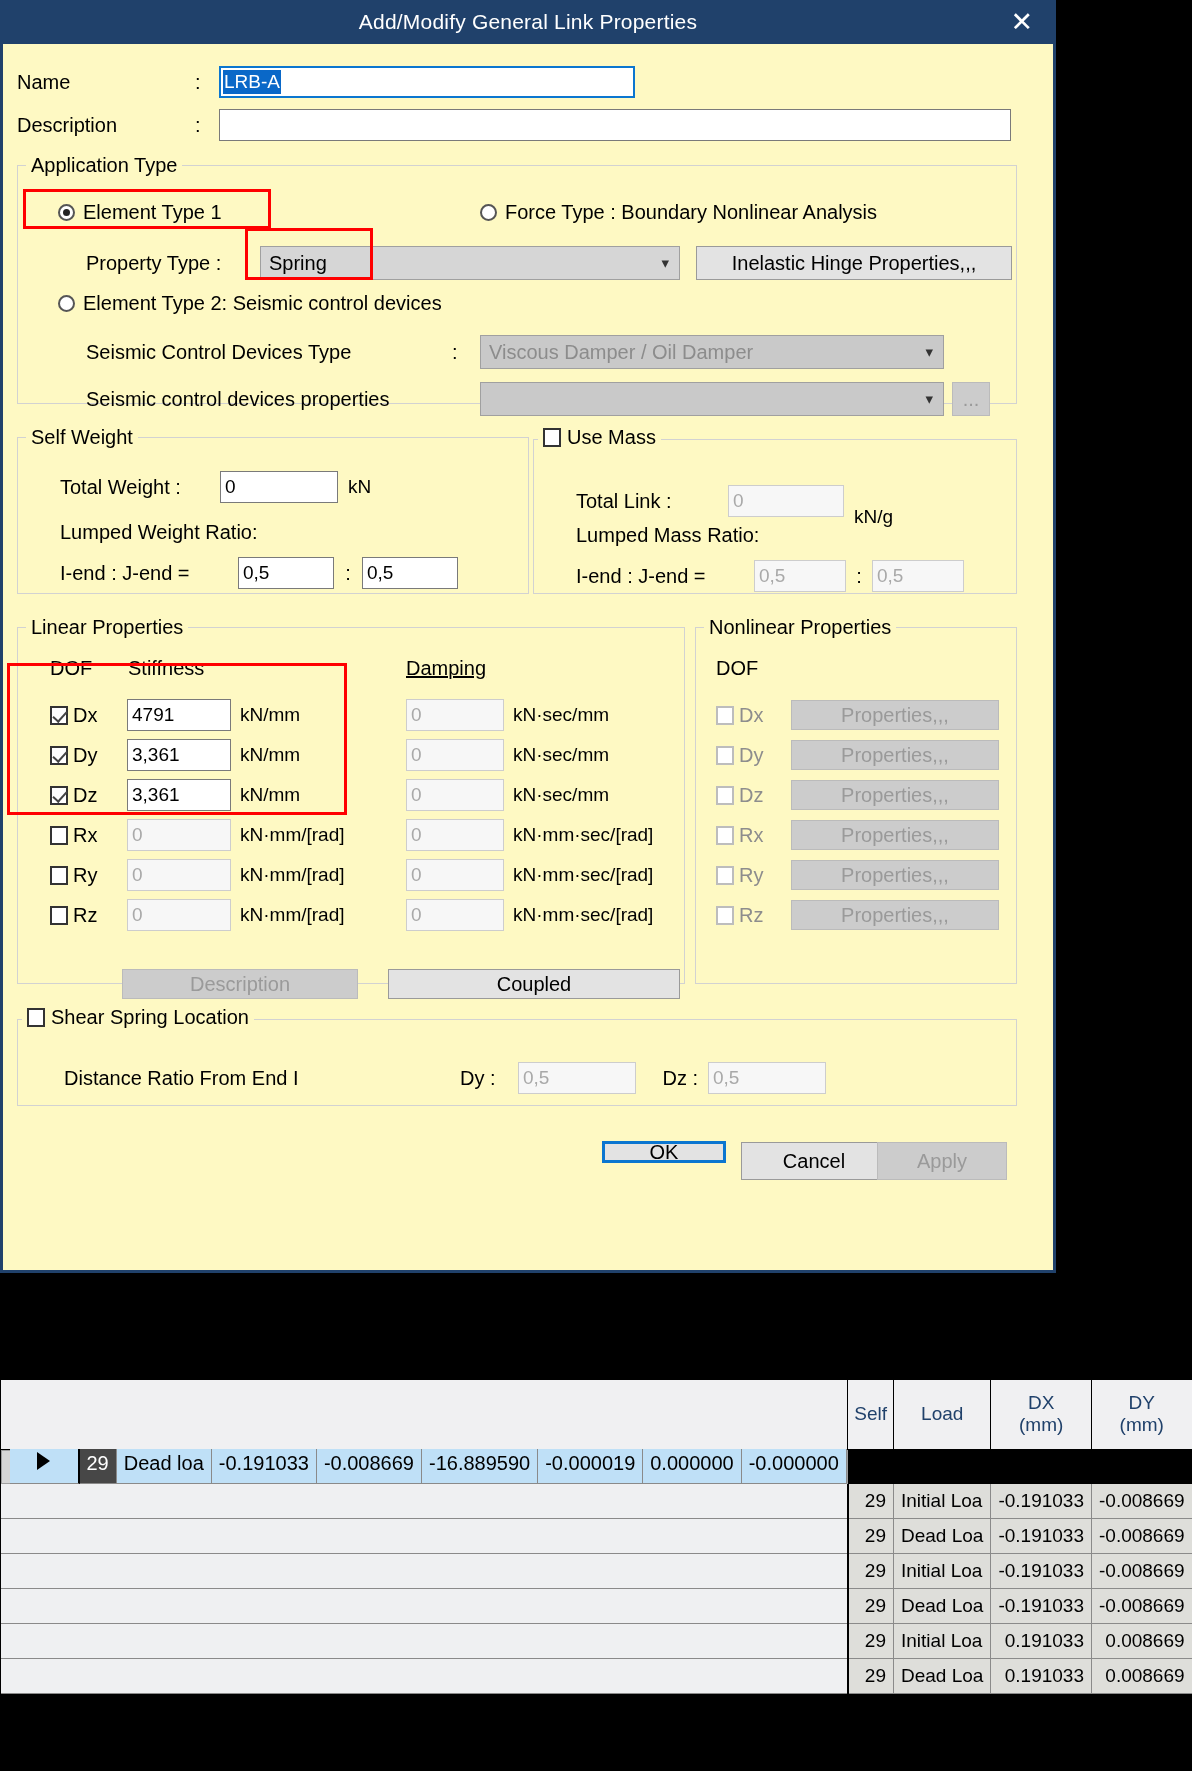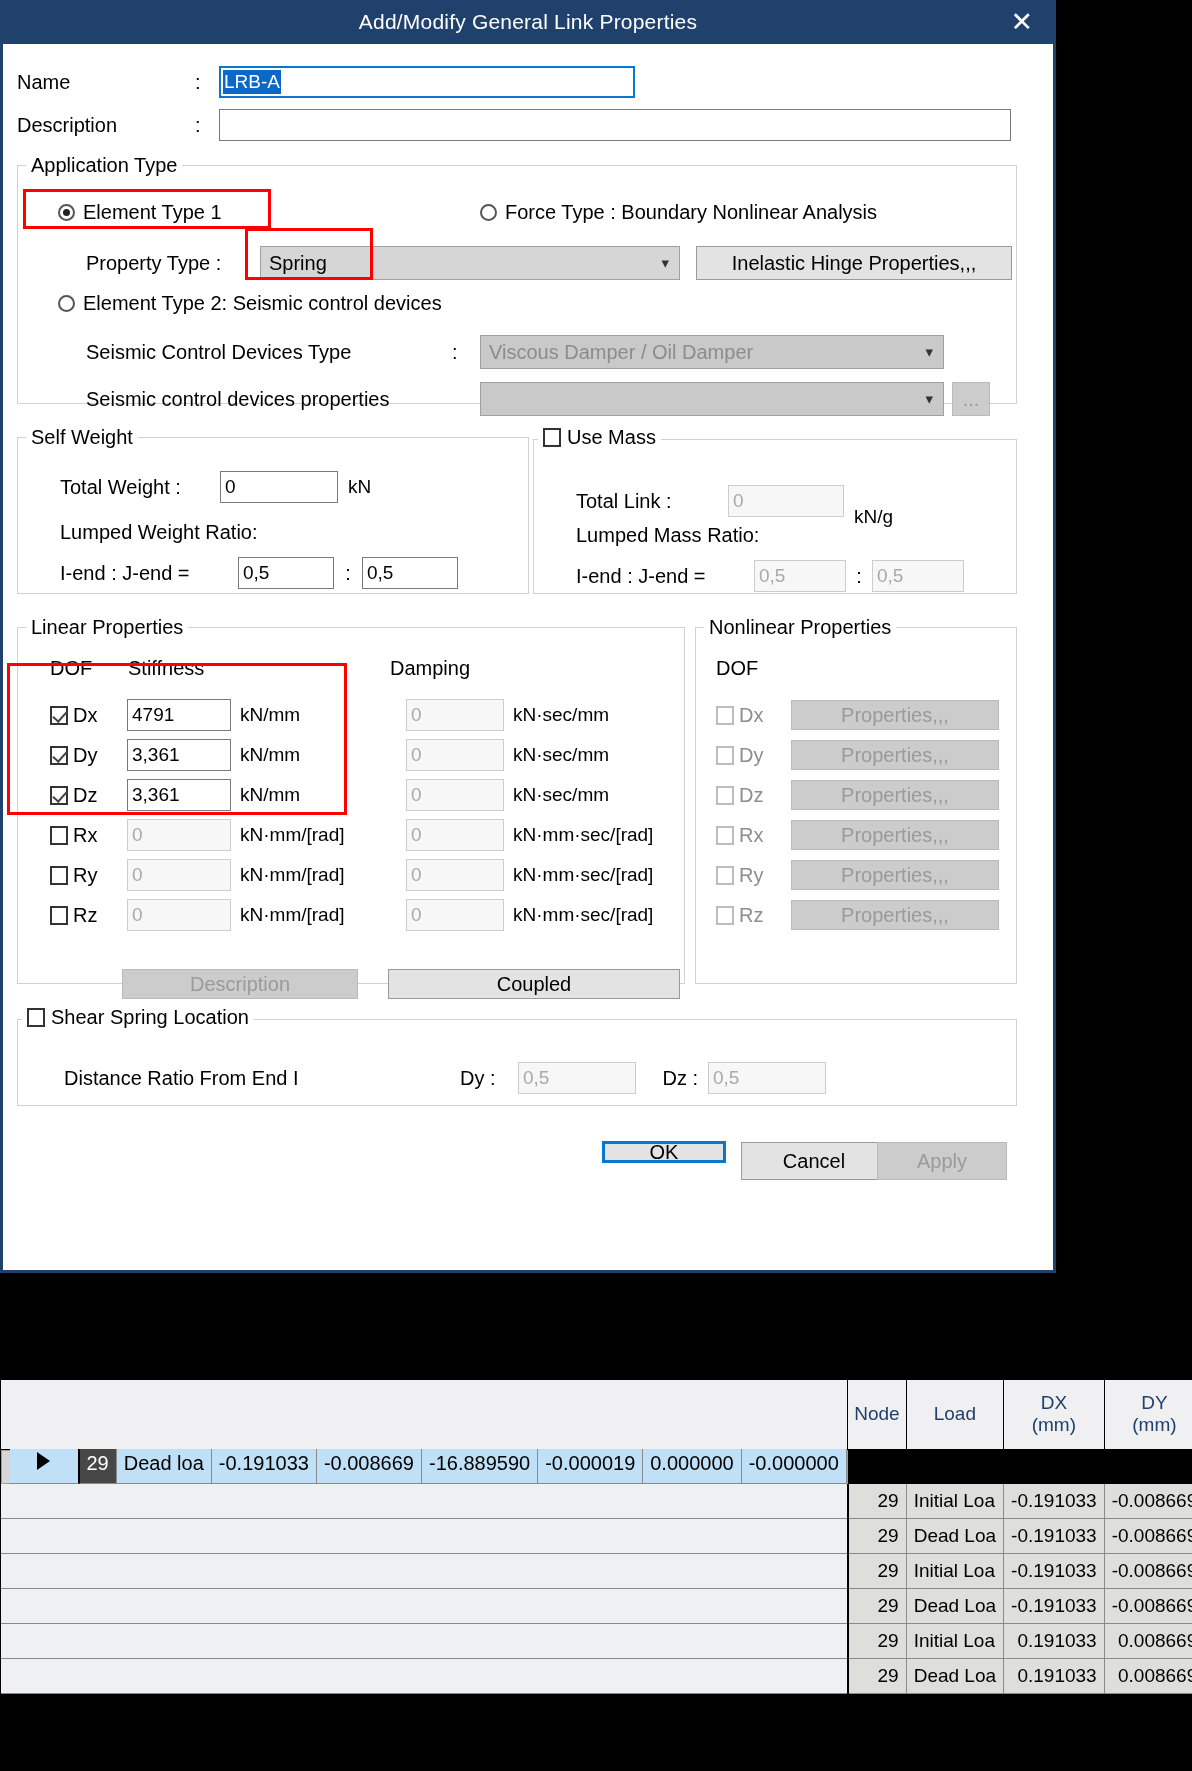--- a/index.html
+++ b/index.html
@@ -8,21 +8,21 @@
     width: 1192px; height: 1771px;
     background: #000;
     font-family: "Liberation Sans", sans-serif;
     overflow: hidden;
   }
   
   .dialog {
     position: absolute;
     left: 0; top: 0;
     width: 1056px; height: 1273px;
-    background: #ffffff;
+    background: #fef9c3;
     border: 3px solid #20416b;
     border-top: none;
   }
   .titlebar {
     height: 44px;
     background: #20416b;
     color: #ffffff;
     display: flex;
     align-items: center;
     justify-content: center;
@@ -245,21 +245,21 @@
         <input class="txt dis" style="width: 92px;" value="0,5">
         <span class="colon" style="width:26px; text-align:center;">:</span>
         <input class="txt dis" style="width: 92px;" value="0,5">
       </div>
     </fieldset>
 
     <fieldset class="grp" style="position:absolute; left:14px; top:572px; width:668px; height:368px;">
       <legend>Linear Properties</legend>
       <span class="lbl" style="position:absolute; left:32px; top:18px;">DOF</span>
       <span class="lbl" style="position:absolute; left:110px; top:18px;">Stiffness</span>
-      <span class="lbl" style="position:absolute; left:372px; top:18px;">Damping</span>
+      <span class="lbl" style="position:absolute; left:388px; top:18px;text-decoration:underline;">Damping</span>
 
       <div id="lin-rows" style="position:absolute; left:32px; top:56px;">
           <div class="row" style="height: 40px; align-items: center;">
             <span class="cb on"></span>
             <span class="lbl" style="width:54px; margin-left:5px;">Dx</span>
             <input class="txt" style="width: 104px;" value="4791">
             <span class="unit" style="margin-left:9px; width:166px;">kN/mm</span>
             <input class="txt dis" style="width: 98px;" value="0">
             <span class="unit" style="margin-left:9px;">kN·sec/mm</span>
           </div>
@@ -372,21 +372,21 @@
   </div>
 </div>
 
 <div class="blackband"></div>
 
 <div class="grid">
   <table class="g">
     <thead>
         <tr id="thead-row">
           <th style="width: 70px;"></th>
-          <th style="width: 102px;">Node</th>
+          <th style="width: 102px;">Self</th>
           <th style="width: 102px;">Load</th>
           <th style="width: 130px;">DX<br>(mm)</th>
           <th style="width: 126px;">DY<br>(mm)</th>
         </tr>
       </thead>
     <tbody id="tbody">
         <tr class="sel">
           <td class="idx"><span class="arrow"></span></td>
           <td class="node">29</td>
           <td class="load">Dead loa</td>

